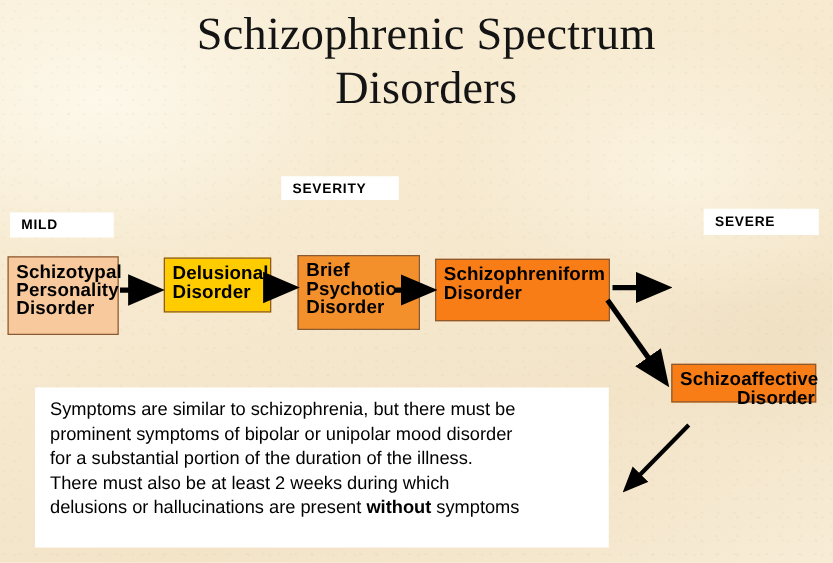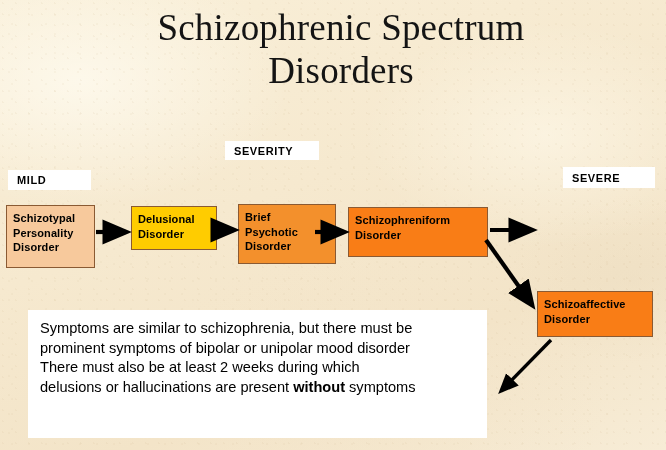--- a/index.html
+++ b/index.html
@@ -54,33 +54,33 @@
   #chip-severity{left:225px;top:141px;width:94px;height:19px;}
   #chip-mild{left:8px;top:170px;width:83px;height:20px;}
   #chip-severe{left:563px;top:167px;width:92px;height:21px;}
 
   
   .box{
     position:absolute;
     box-sizing:border-box;
     border:1px solid #8a5a33;
     color:#000;
-    font-size:11px;
+    font-size:15px;
     font-weight:bold;
     line-height:14.5px;
     padding:5px 0 0 6px;
     white-space:pre-line;
     letter-spacing:.1px;
   }
   #box-schizotypal{left:6px;  top:205px; width:89px;  height:63px; background:#f7c99c;}
   #box-delusional {left:131px;top:206px; width:86px;  height:44px; background:#ffcc00;}
   #box-brief      {left:238px;top:204px; width:98px;  height:60px; background:#f3902c;}
   #box-schizophreniform{left:348px;top:207px;width:140px;height:50px;background:#f97d16;}
   #box-schizophrenia{left:536px;top:207px;width:114px;height:51px;background:#f97d16;}
-  #box-schizoaffective{left:537px;top:291px;width:116px;height:46px;background:#f97d16;}
+  #box-schizoaffective{left:537px;top:291px;width:116px;height:31px;background:#f97d16;text-align:right;}
 
   
   #explain{
     position:absolute;left:28px;top:310px;width:459px;height:128px;
     background:#ffffff;
     color:#000;
     font-size:14.6px;
     line-height:19.6px;
     padding:9px 10px 0 12px;
     box-sizing:border-box;
@@ -141,16 +141,17 @@
     <line x1="490" y1="230" x2="532" y2="230" stroke="#000" stroke-width="4.2" marker-end="url(#ah)"></line>
 
     <line x1="486" y1="240" x2="532" y2="305" stroke="#000" stroke-width="4.2" marker-end="url(#ah)"></line>
 
     <line x1="551" y1="340" x2="501" y2="391" stroke="#000" stroke-width="3.4" marker-end="url(#ahb)"></line>
   </svg>
 
   <div id="explain">
     <div>Symptoms are similar to schizophrenia, but there must be</div>
     <div>prominent symptoms of bipolar or unipolar mood disorder</div>
+    <div>for a substantial portion of the duration of the illness.</div>
     <div>There must also be at least 2 weeks during which</div>
     <div><span>delusions or hallucinations are present </span><b>without</b><span> symptoms</span></div>
   </div>
 </div>
 
 </body></html>

